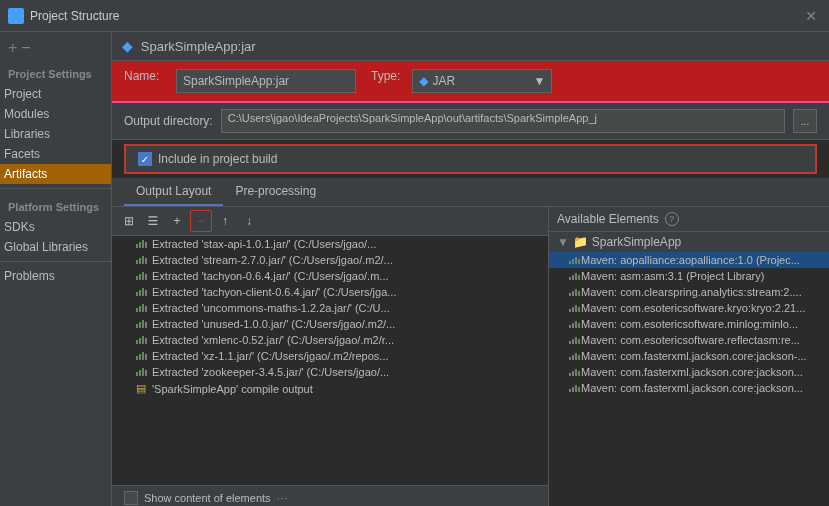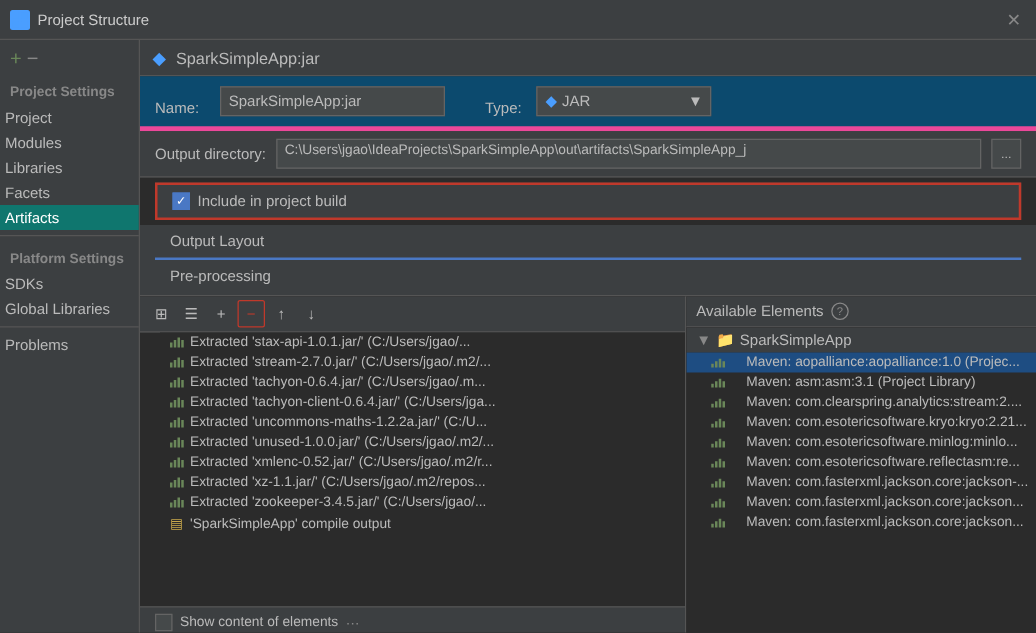--- a/index.html
+++ b/index.html
@@ -31,50 +31,50 @@
     .sidebar-btn { color: #6a8759; font-size: 16px; cursor: pointer; line-height: 1; }
     .sidebar-btn.minus { color: #888; }
     .section-header {
       font-size: 11px; color: #888; padding: 8px 8px 4px 8px;
       font-weight: bold; text-transform: none;
     }
     .sidebar-item {
       padding: 3px 8px 3px 4px;
       cursor: pointer; color: #bbb; font-size: 12px;
     }
-    .sidebar-item.active { background: #0f766e; color: white; }
+    .sidebar-item.active { background: #a16207; color: white; }
     .sidebar-divider { height: 1px; background: #555; margin: 4px 0; }
 
     
     .content { flex: 1; display: flex; flex-direction: column; background: #2b2b2b; overflow: hidden; }
 
     
     .artifact-header {
       background: #3c3f41;
       border-bottom: 1px solid #555;
       padding: 6px 10px;
       display: flex; align-items: center; gap: 8px;
     }
     .artifact-icon { color: #4a9eff; font-size: 14px; }
     .artifact-name { color: #bbb; font-size: 13px; }
 
     
     .name-type-row {
-      display: flex; align-items: flex-end; gap: 12px;
+      display: flex; align-items: flex-start; gap: 12px;
       padding: 8px 12px;
-      background: #0c4a6e;
-      border-bottom: 4px solid #ec4899;
+      background: #b91c1c;
+      border-bottom: 2px solid #ec4899;
     }
     .field-label { color: #bbb; font-size: 12px; min-width: 40px; }
     .field-input {
       background: #45494a; border: 1px solid #646464;
       color: #bbb; padding: 2px 6px; font-size: 12px;
       height: 24px; width: 180px;
     }
-    .type-label { color: #bbb; font-size: 12px; margin-left: 20px; }
+    .type-label { color: #bbb; font-size: 12px; margin-left: 3px; }
     .type-select {
       background: #45494a; border: 1px solid #646464;
       color: #bbb; padding: 2px 6px; font-size: 12px;
       height: 24px; display: flex; align-items: center; gap: 4px;
       min-width: 140px; cursor: pointer;
     }
     .type-select-icon { color: #4a9eff; }
 
     
     .output-dir-row {
@@ -105,21 +105,21 @@
     }
     .checkbox-checked {
       width: 14px; height: 14px; background: #4a78c4; border: 1px solid #4a78c4;
       display: flex; align-items: center; justify-content: center;
       color: white; font-size: 10px; cursor: pointer;
     }
 
     
     .tabs-row {
       display: flex; border-bottom: 1px solid #555;
-      background: #3c3f41; padding: 0 12px; flex-direction: column;
+      background: #3c3f41; padding: 0 12px;
     }
     .tab {
       padding: 6px 12px; cursor: pointer; font-size: 12px; color: #bbb;
       border-bottom: 2px solid transparent;
     }
     .tab.active { color: #bbb; border-bottom: 2px solid #4a78c4; }
 
     
     .split-area {
       display: flex; flex: 1; overflow: hidden;
@@ -168,21 +168,21 @@
       border-radius: 50%; display: flex; align-items: center; justify-content: center;
       font-size: 9px; color: #888; cursor: pointer;
     }
     .available-list { flex: 1; overflow-y: auto; background: #2b2b2b; }
     .avail-group-header {
       display: flex; align-items: center; gap: 4px;
       padding: 3px 8px; background: #3c3f41; color: #bbb;
       font-size: 12px; cursor: pointer;
     }
     .avail-item {
-      display: flex; align-items: center; gap: 16px;
+      display: flex; align-items: center; gap: 0;
       padding: 2px 8px 2px 20px; font-size: 11px; color: #bbb;
       cursor: pointer; white-space: nowrap; overflow: hidden;
     }
     .avail-item.selected { background: #1e4d82; }
     .avail-icon { color: #6a8759; font-size: 9px; min-width: 10px; }
     .bars-icon { display: flex; gap: 1px; align-items: flex-end; min-width: 12px; }
     .bar { width: 2px; background: #6a8759; }
 
     
     .bottom-row {

